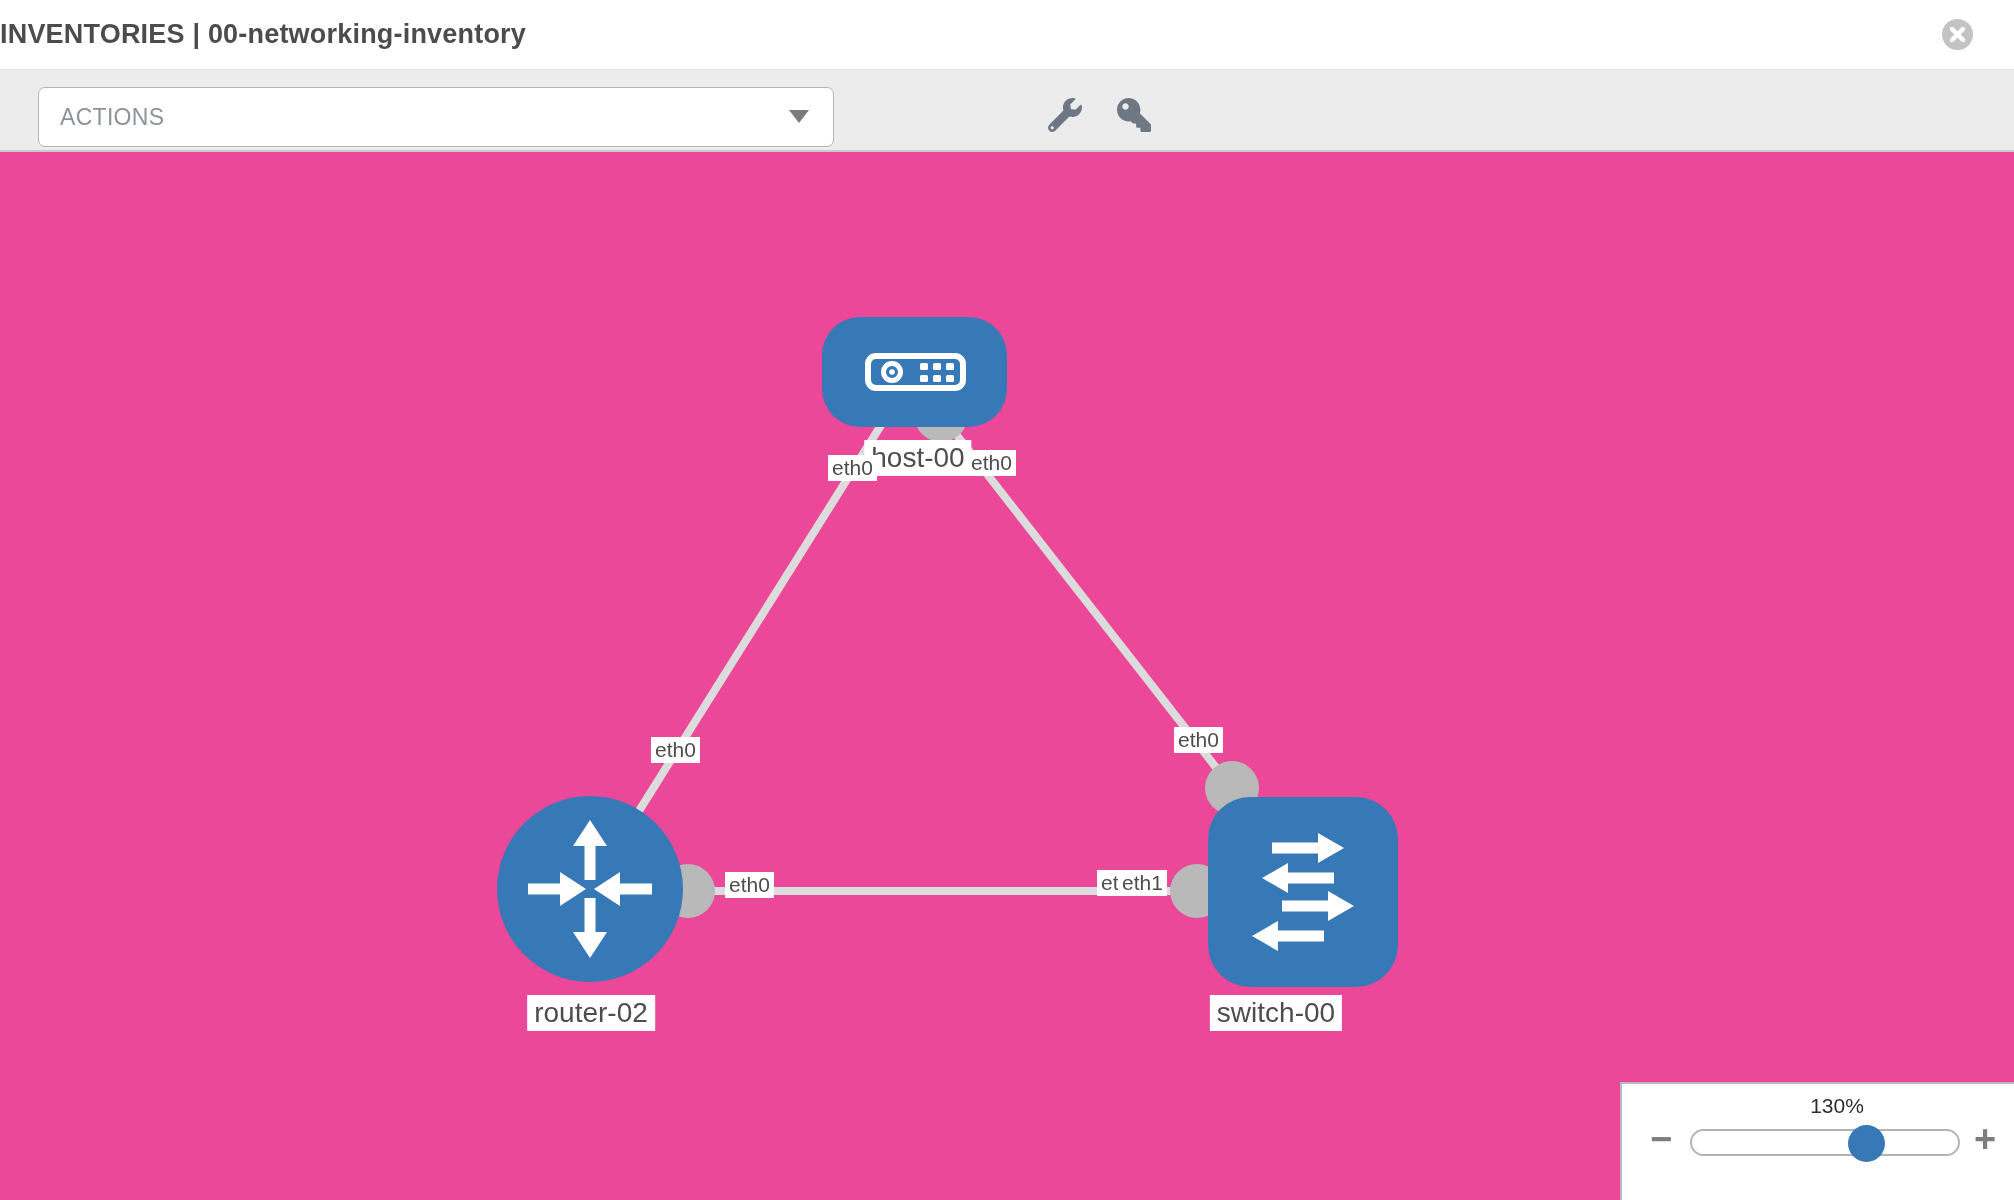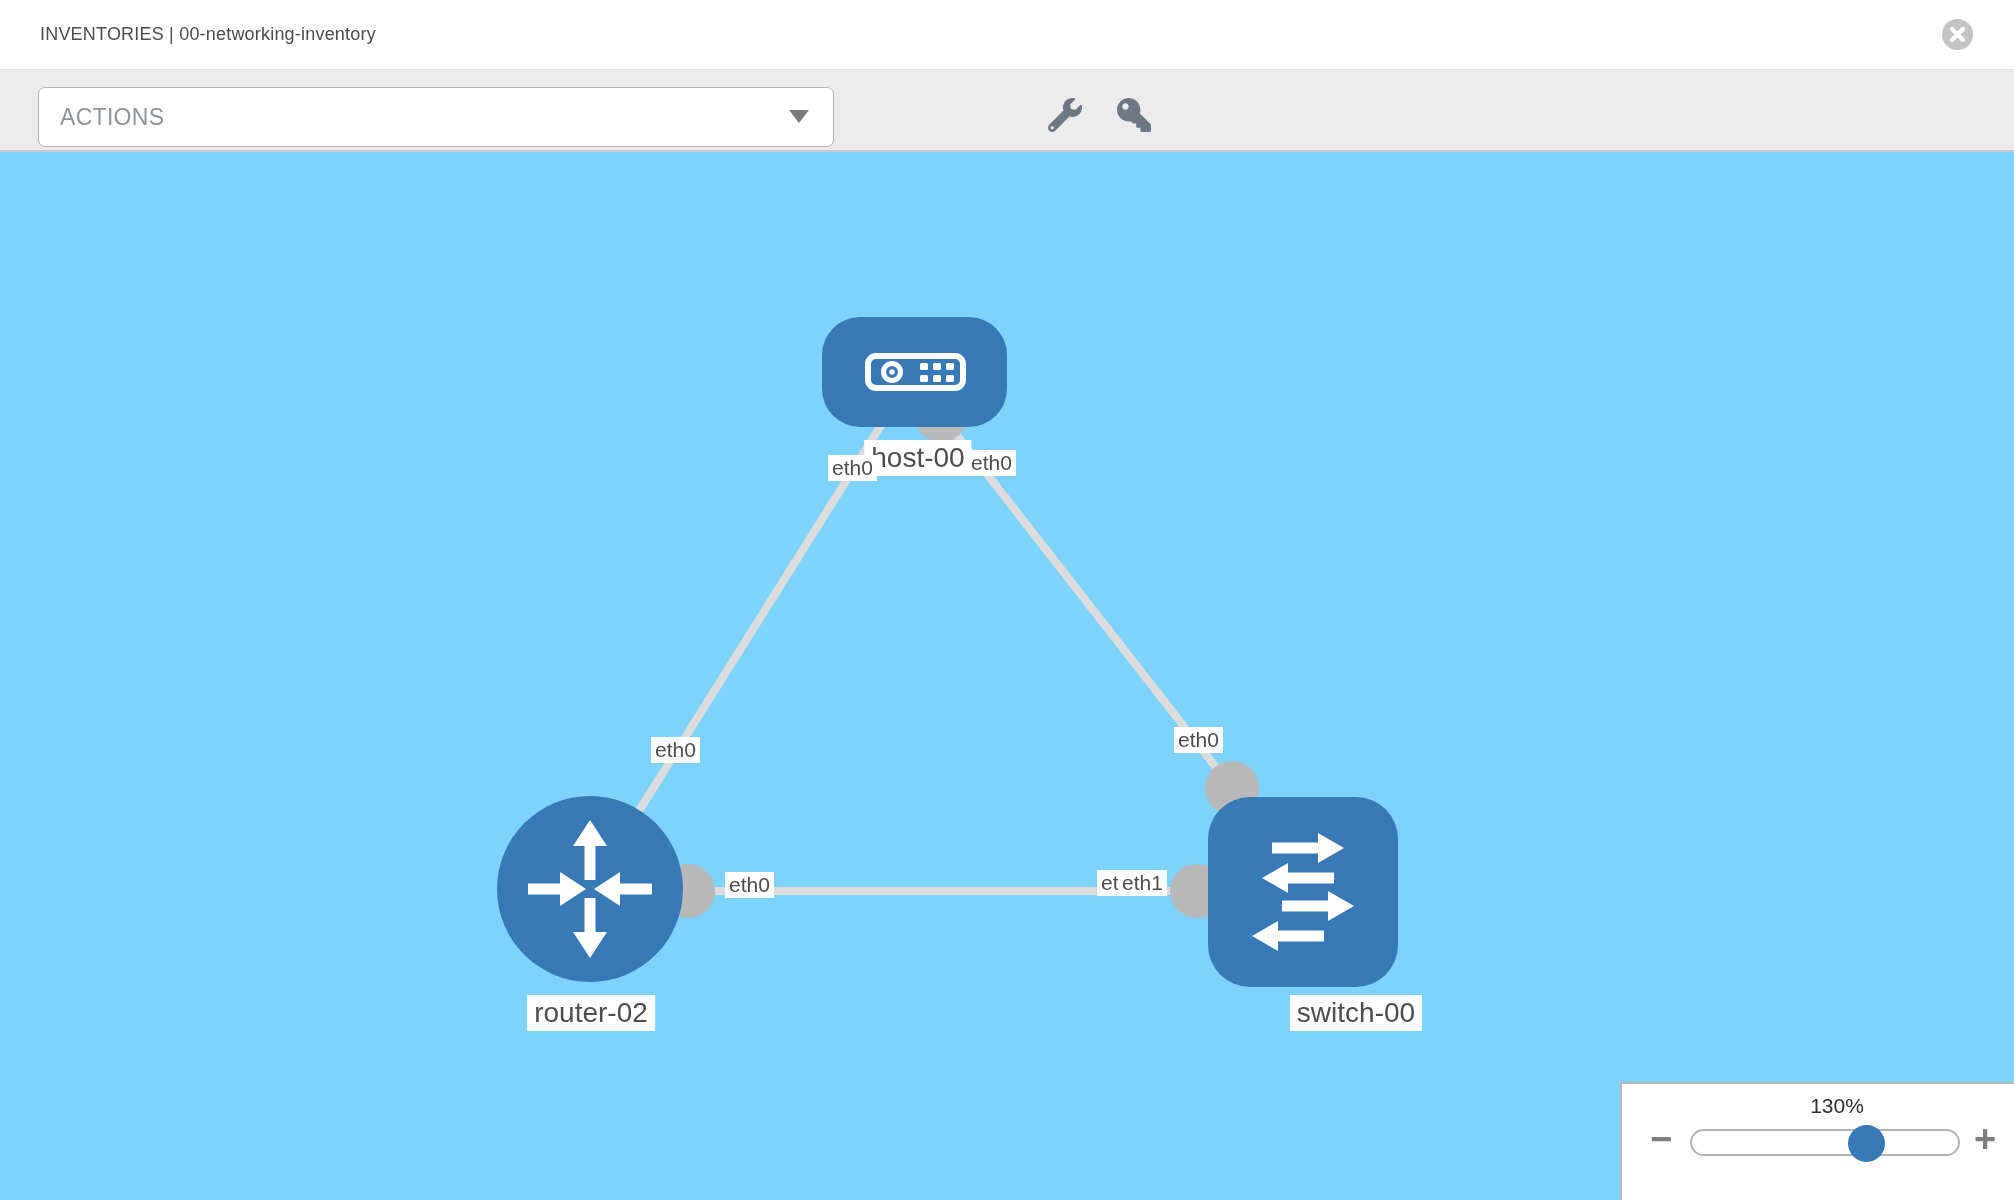--- a/index.html
+++ b/index.html
@@ -13,23 +13,22 @@
   
   .header {
     position: relative;
     height: 70px;
     background: #ffffff;
     border-bottom: 1px solid #e2e2e2;
     display: flex;
     align-items: center;
   }
   .page-title {
-    margin-left: 40px;
-    font-size: 18px;
-    font-weight: 400;
+    font-size: 27px;
+    font-weight: 700;
     color: #4c4c4c;
     letter-spacing: 0.2px;
   }
   .close-btn {
     position: absolute;
     right: 41px;
     top: 19px;
     width: 31px;
     height: 31px;
     border-radius: 50%;
@@ -82,21 +81,21 @@
   }
   .tool-icon svg { display: block; }
   .icon-wrench { left: 1048px; top: 28px; }
   .icon-key    { left: 1117px; top: 28px; }
 
   
   .canvas {
     position: relative;
     width: 2014px;
     height: 1048px;
-    background: #7dd3fc;
+    background: #ec4899;
     overflow: hidden;
   }
   .canvas svg.topo { position: absolute; left: 0; top: 0; z-index: 1; }
 
   .node-label, .if-label {
     position: absolute;
     background: #ffffff;
     color: #4d4d4d;
     white-space: nowrap;
     z-index: 2;
@@ -254,21 +253,21 @@
         <line x1="1282" y1="754" x2="1330" y2="754"></line>
         <polygon points="1328,739 1328,769 1354,754" stroke="none"></polygon>
         <line x1="1324" y1="784" x2="1276" y2="784"></line>
         <polygon points="1278,769 1278,799 1252,784" stroke="none"></polygon>
       </g>
     </g>
   </svg>
 
   <div class="node-label" style="left:918px; top:288px;">host-00</div>
   <div class="node-label" style="left:591px; top:843px;">router-02</div>
-  <div class="node-label" style="left:1356px; top:843px;">switch-00</div>
+  <div class="node-label" style="left:1276px; top:843px;">switch-00</div>
 
   <div class="if-label" style="left:828px; top:303px;">eth0</div>
   <div class="if-label" style="left:967px; top:298px;">eth0</div>
   <div class="if-label" style="left:651px; top:585px;">eth0</div>
   <div class="if-label" style="left:725px; top:720px;">eth0</div>
   <div class="if-label" style="left:1174px; top:575px;">eth0</div>
   <div class="if-label" style="left:1097px; top:718px;">eth0</div>
   <div class="if-label if-front" style="left:1118px; top:718px;">eth1</div>
 
   <div class="zoom-panel">

